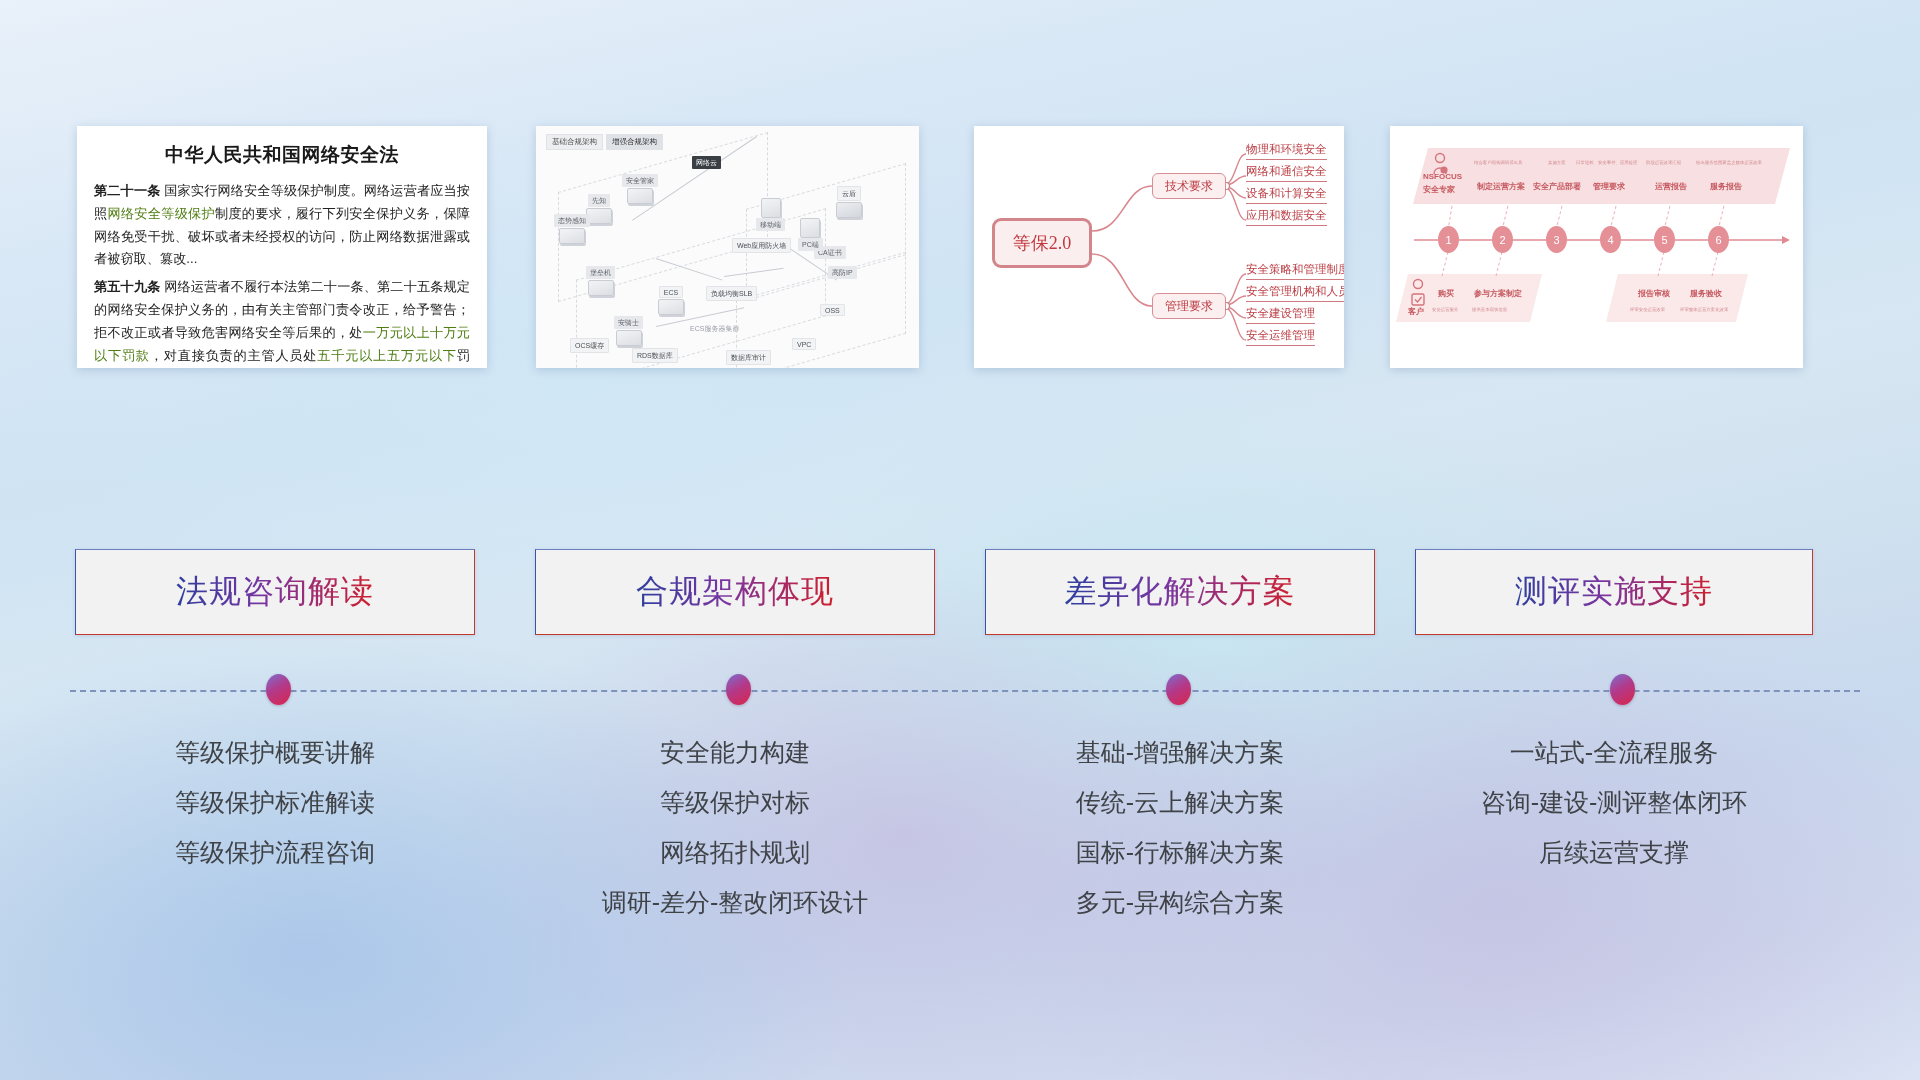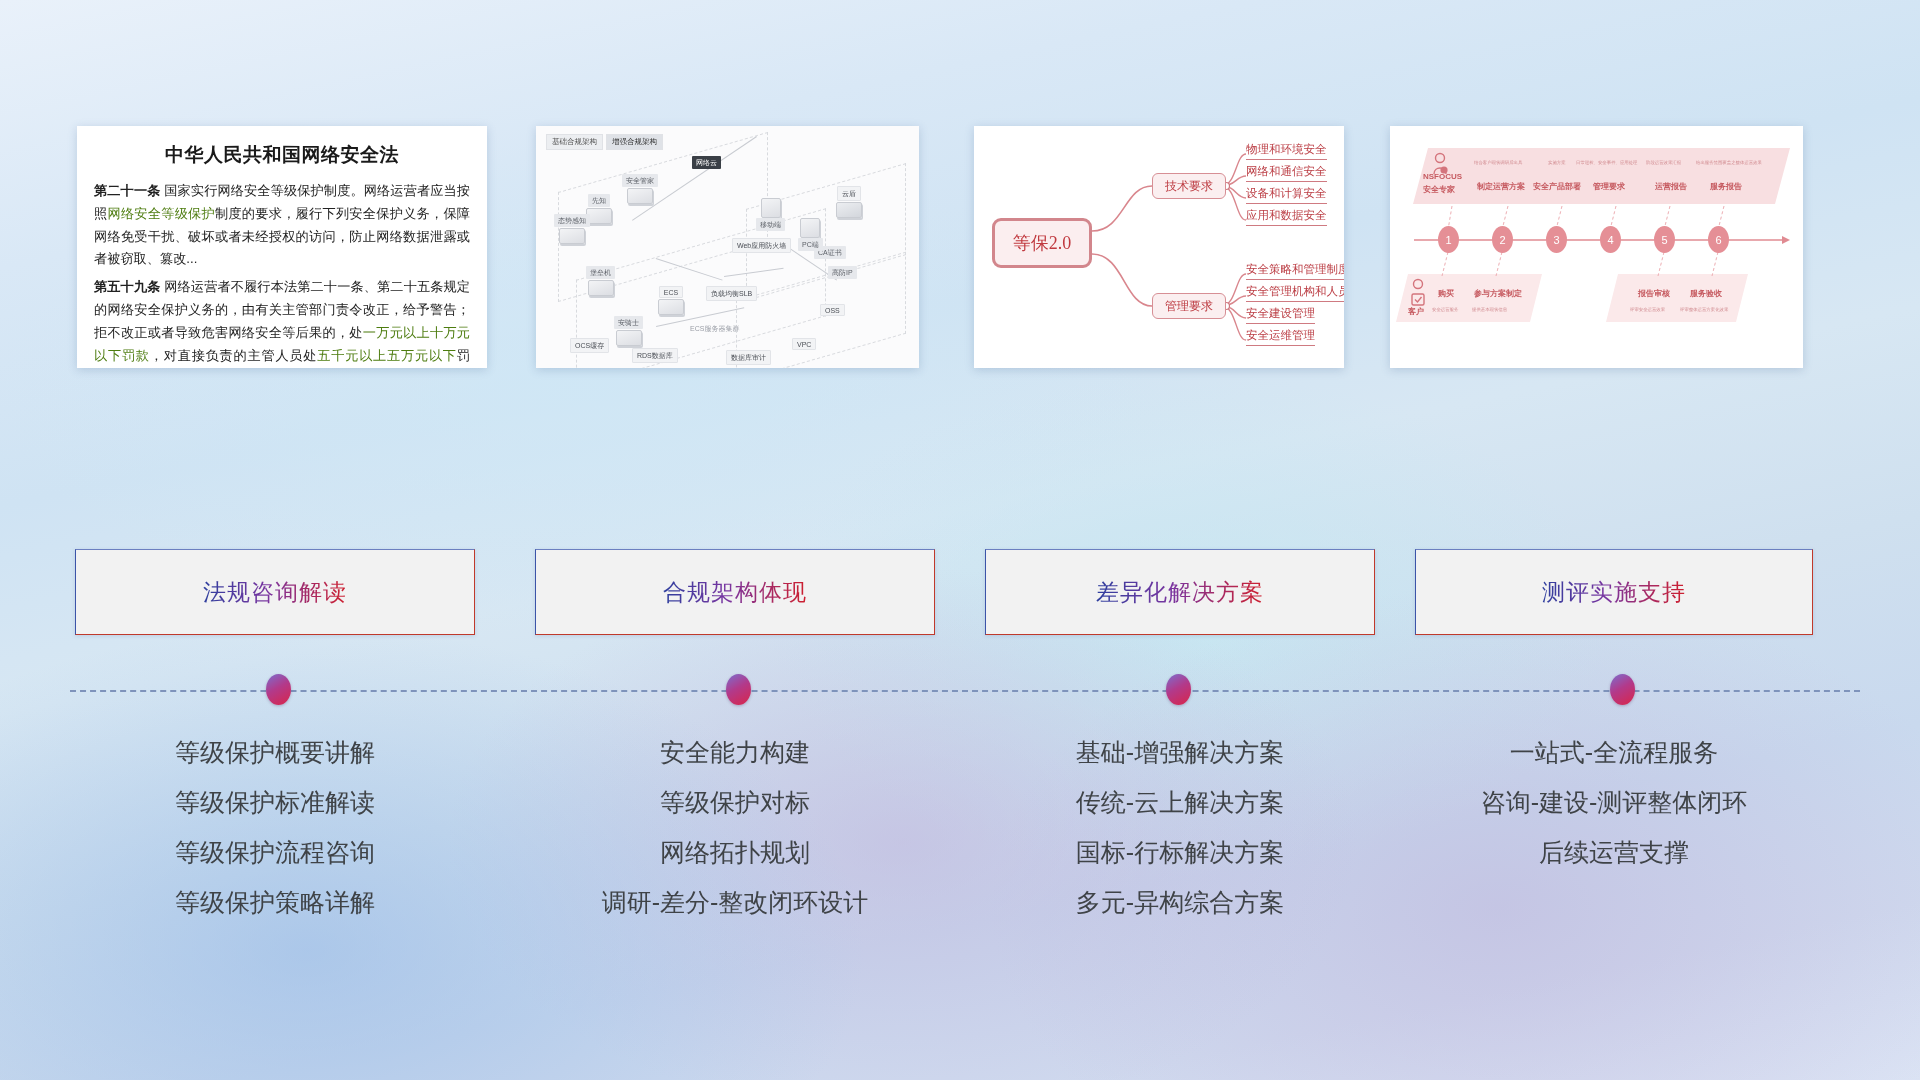--- a/index.html
+++ b/index.html
@@ -111,21 +111,21 @@
   
   .heads { position: absolute; top: 549px; left: 0; width: 1920px; height: 86px; }
   .head-box {
     position: absolute; top: 0; height: 86px;
     background: #f2f2f2; border: 1px solid #c0392b; border-left-color:#3c54a8;
     border-top-color:#6b7fc0;
     display: flex; align-items: center; justify-content: center;
     box-shadow: 0 1px 4px rgba(60,90,140,0.16);
   }
   .head-box span {
-    font-size: 23px; font-weight: 500; letter-spacing: 1px;
+    font-size: 32px; font-weight: 500; letter-spacing: 1px;
     background: linear-gradient(90deg,#2e3f9e 0%, #7a35a0 45%, #cf1f2d 100%);
     -webkit-background-clip: text; background-clip: text; color: transparent;
     font-family: "Liberation Sans", sans-serif;
   }
   .hb-1 { left: 75px;   width: 400px; }
   .hb-2 { left: 535px;  width: 400px; }
   .hb-3 { left: 985px;  width: 390px; }
   .hb-4 { left: 1415px; width: 398px; }
 
   
@@ -387,21 +387,20 @@
   <div class="tl-dot" style="left:656px;"></div>
   <div class="tl-dot" style="left:1096px;"></div>
   <div class="tl-dot" style="left:1540px;"></div>
 </div>
 
 <div class="lists">
   <div class="list-col lc-1">
     <div>等级保护概要讲解</div>
     <div>等级保护标准解读</div>
     <div>等级保护流程咨询</div>
-    <div>等级保护策略详解</div>
   </div>
   <div class="list-col lc-2">
     <div>安全能力构建</div>
     <div>等级保护对标</div>
     <div>网络拓扑规划</div>
     <div>调研-差分-整改闭环设计</div>
   </div>
   <div class="list-col lc-3">
     <div>基础-增强解决方案</div>
     <div>传统-云上解决方案</div>

